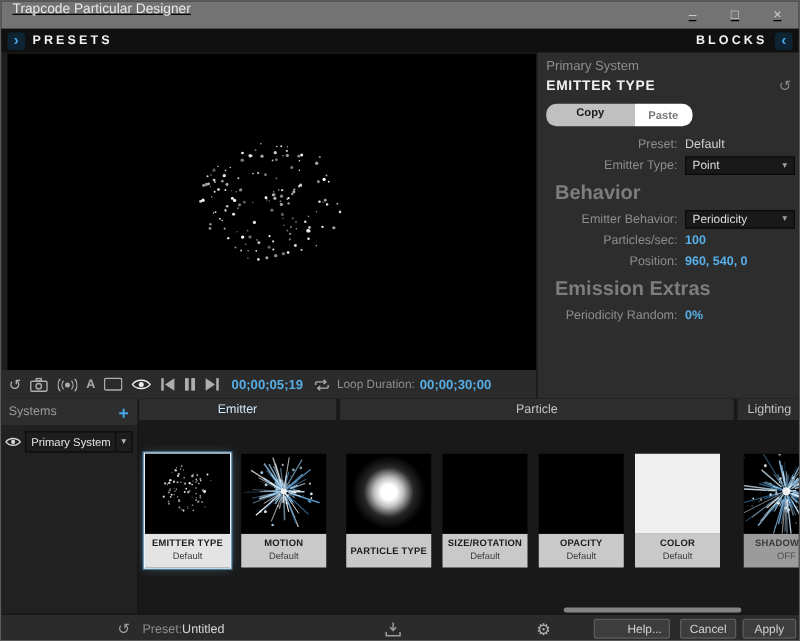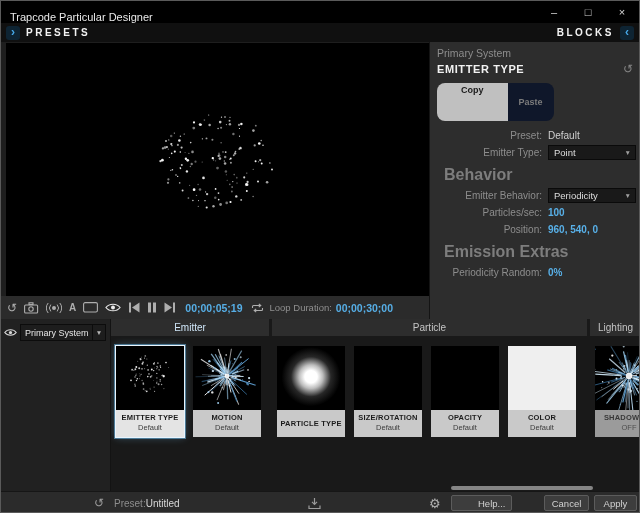--- a/index.html
+++ b/index.html
@@ -1,22 +1,22 @@
 <!DOCTYPE html>
 <html><head>
 <meta charset="utf-8">
 <style>
   * { box-sizing: border-box; }
   body { margin:0; background:#4a4a4a; font-family:"Liberation Sans", sans-serif; }
   .app { position:relative; width:640px; height:513px; background:#1e1e1e; overflow:hidden;
          border:1px solid #5a5a5a; }
 
   
-  .titlebar { position:absolute; left:0; top:0; right:0; height:22px; background:#000000;
-              display:flex; align-items:flex-end;text-decoration:underline; }
+  .titlebar { position:absolute; left:0; top:0; right:0; height:22px; background:#737373;
+              display:flex; align-items:flex-start;text-decoration:underline; }
   .titlebar .title { margin-left:9px; font-size:11px; color:#e9e9e9; }
   .winctrls { margin-left:auto; display:flex; height:100%; }
   .winbtn { width:34px; height:100%; display:flex; align-items:center; justify-content:center;
             color:#d6d6d6; font-size:11px; }
 
   
   .topbar { position:absolute; left:0; top:22px; right:0; height:19px; background:#101010;
             display:flex; align-items:center; justify-content:space-between; padding:0 5px; }
   .chip { display:flex; align-items:center; gap:6px; cursor:default; }
   .chevbox { width:14px; height:14px; background:#0e2433; color:#46a8e8; border-radius:3px;
@@ -42,22 +42,22 @@
   
   .inspector { position:absolute; left:428px; top:41px; width:212px; height:277px;
                background:#2d2d2d; border-left:1px solid #141414; padding-top:3px; }
   .sysname { margin:2px 0 3px 7px; color:#8d8d8d; font-size:10.5px; }
   .insp-titlerow { display:flex; align-items:center; margin:0 8px 0 7px; }
   .insp-title { color:#f2f2f2; font-size:11px; font-weight:bold; letter-spacing:0.6px; }
   .insp-reset { margin-left:auto; color:#848484; font-size:12px; }
   .seg { display:inline-flex; margin:7px 0 7px 7px; }
   .seg-copy { background:#c0c0c0; color:#1a1a1a; font-size:9px; font-weight:bold;
               padding:2px 24px; border-radius:8px 0 0 8px; }
-  .seg-paste { background:#0f172a; color:#7b7b7b; font-size:9px; font-weight:bold;
-               padding:14px 11px; border-radius:0 8px 8px 0; }
+  .seg-paste { background:#ffffff; color:#7b7b7b; font-size:9px; font-weight:bold;
+               padding:4px 11px; border-radius:0 8px 8px 0; }
   .frow { display:flex; align-items:center; height:15px; margin-bottom:2px; }
   .flabel { width:118px; flex:none; text-align:right; color:#8d8d8d; font-size:10px; padding-right:6px; }
   .fvalue-light { color:#cfcfcf; font-size:10px; }
   .fvalue-blue { color:#58b0e8; font-size:10px; font-weight:bold; }
   .dd { width:88px; height:15px; background:#191919; border:1px solid #0a0a0a; display:flex;
         align-items:center; font-size:9.5px; color:#dedede; padding-left:5px; }
   .dd .arr { margin-left:auto; color:#9f9f9f; font-size:6.5px; padding:0 4px; }
   .sect { color:#7d7d7d; font-size:16px; font-weight:bold; margin:6px 0 4px 14px; }
   .chk { width:10px; height:10px; background:#141414; border:1px solid #000;
          box-shadow: inset 0 0 0 1px #2b2b2b; }
@@ -71,21 +71,21 @@
   .sys-row { display:flex; align-items:center; margin-top:5px; padding:0 4px 0 3px; gap:3px; }
   .sys-eye { color:#d8d8d8; display:inline-flex; }
   .sys-dd { flex:1; height:17px; background:#1d1d1d; border:1px solid #0c0c0c; display:flex;
             align-items:center; font-size:9px; color:#e6e6e6; padding-left:4px; }
   .sys-dd .arr { margin-left:auto; width:13px; align-self:stretch; display:flex; align-items:center;
                  justify-content:center; border-left:1px solid #0c0c0c; color:#b5b5b5; font-size:6.5px; }
 
   
   .blocksarea { position:absolute; left:110px; top:318px; width:530px; height:172px;
                 background:#191919; display:flex; overflow:hidden; }
-  .bgroup { display:flex; flex-direction:column; flex:none; }
+  .bgroup { display:flex; flex-direction:column; flex:none;gap:17px; }
   .bgroup.g-em { width:158px; margin-right:3px; }
   .bgroup.g-pa { width:315px; margin-right:3px; }
   .bgroup.g-li { flex:1; min-width:0; }
   .ghead { height:17px; background:#2d2d2d; display:flex; align-items:center; justify-content:center; }
   .glabel { font-size:10px; color:#c4c4c4; }
   .glabel.active { color:#cfe6f8; }
   .trow { display:flex; gap:9px; padding:10px 0 0 5px; }
   .thumb { width:68px; flex:none; }
   .timg { width:68px; height:64px; background:#000; position:relative; overflow:hidden; }
   .timg svg { display:block; }
@@ -112,21 +112,21 @@
   .f-abs { position:absolute; top:0; height:100%; display:flex; align-items:center; }
   .f-reset { left:93px; color:#9c9c9c; font-size:12px; }
   .f-preset { left:113px; font-size:10px; }
   .f-preset .lab { color:#8d8d8d; }
   .f-preset .val { color:#d8d8d8; margin-left:0; }
   .f-export { left:306px; color:#9c9c9c; }
   .f-gear { left:428px; color:#b0b0b0; font-size:13px; }
   .fbtn { position:absolute; top:3px; height:16px; background:#3d3d3d; border:1px solid #5c5c5c;
           border-radius:2px; color:#d2d2d2; font-size:9.5px; display:flex; align-items:center;
           justify-content:center; padding:0 6px; }
-  .f-help { left:450px;padding-left:26px; }
+  .f-help { left:474px;padding-left:26px; }
   .f-cancel { left:543px; width:45px; }
   .f-apply { left:593px; width:43px; }
 </style>
 </head>
 <body>
 
 <div class="app">
 
   <div class="titlebar">
     <span class="title">Trapcode Particular Designer</span>
@@ -442,20 +442,24 @@
       <span class="fvalue-blue">960, 540, 0</span>
     </div>
     <div class="sect">Emission Extras</div>
     <div class="frow">
       <span class="flabel">Periodicity Random:</span>
       <span class="fvalue-blue">0%</span>
     </div>
   </div>
 
   <div class="systems">
+    <div class="sys-head">
+      <span class="sys-title">Systems</span>
+      <span class="sys-add">+</span>
+    </div>
     <div class="sys-row">
       <span class="sys-eye">
         <svg width="13" height="9" viewBox="0 0 16 11" fill="none" stroke="currentColor" stroke-width="1.3">
             <path d="M0.9 5.5 C4.2 1.1 11.8 1.1 15.1 5.5 C11.8 9.9 4.2 9.9 0.9 5.5 Z"></path>
             <circle cx="8" cy="5.5" r="2" fill="currentColor" stroke="none"></circle>
           </svg>
       </span>
       <span class="sys-dd">
         <span>Primary System</span>
         <span class="arr">▼</span>

